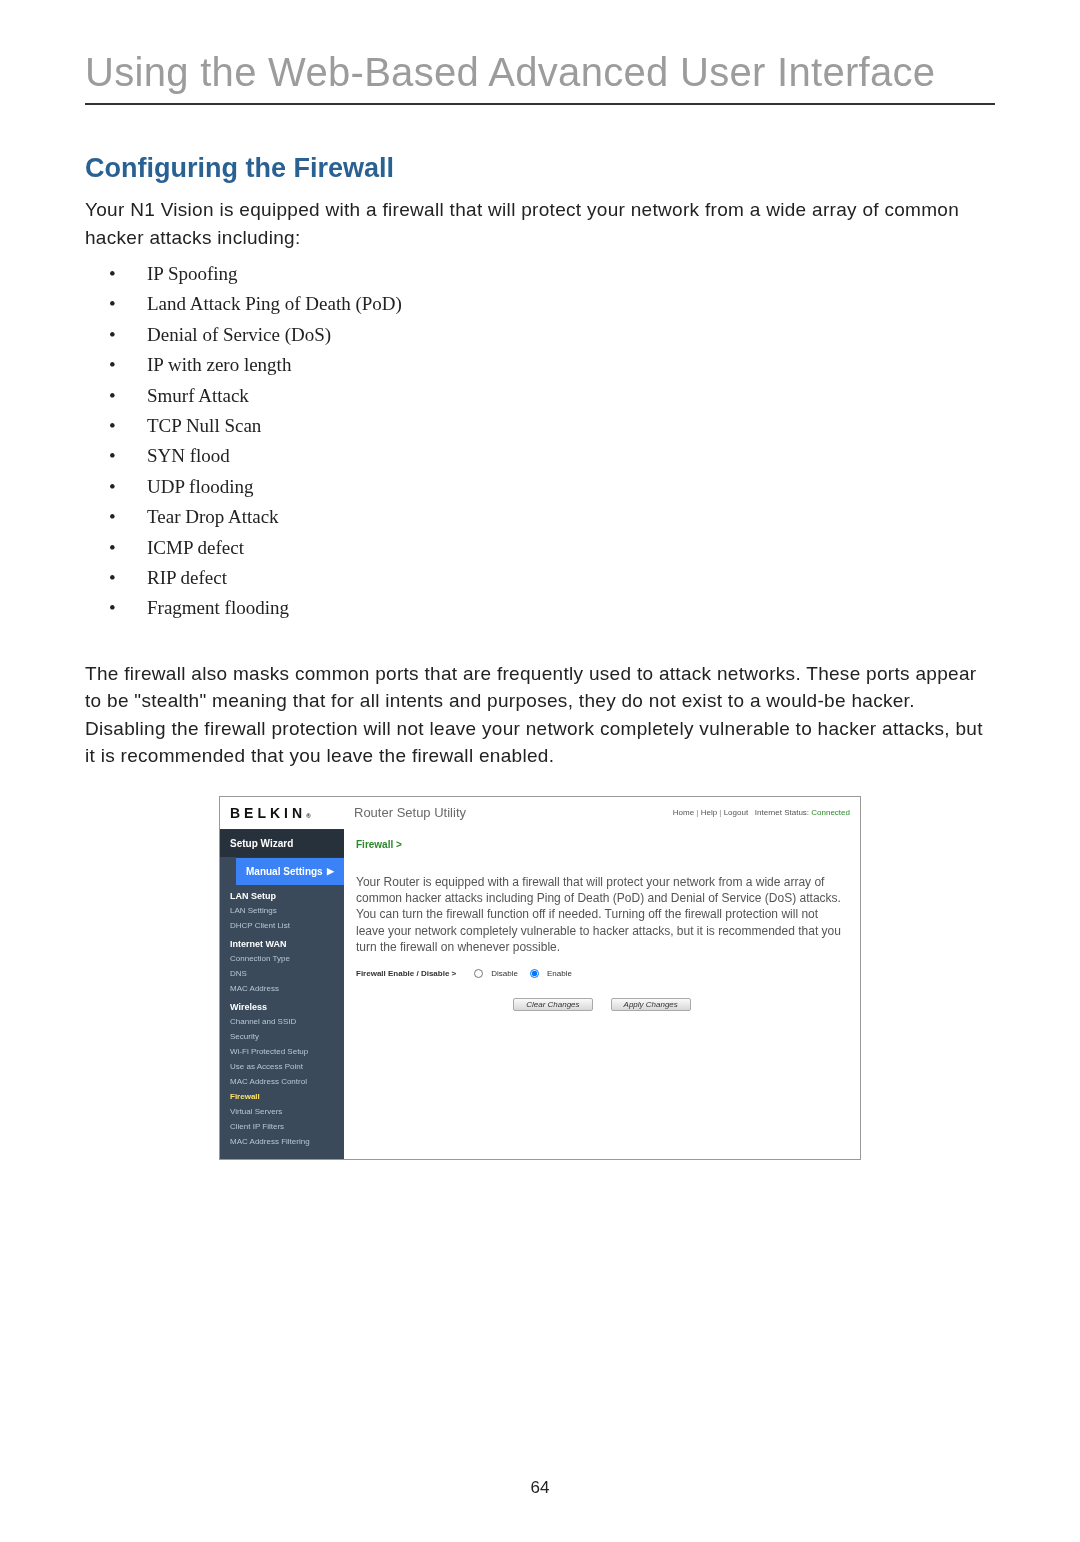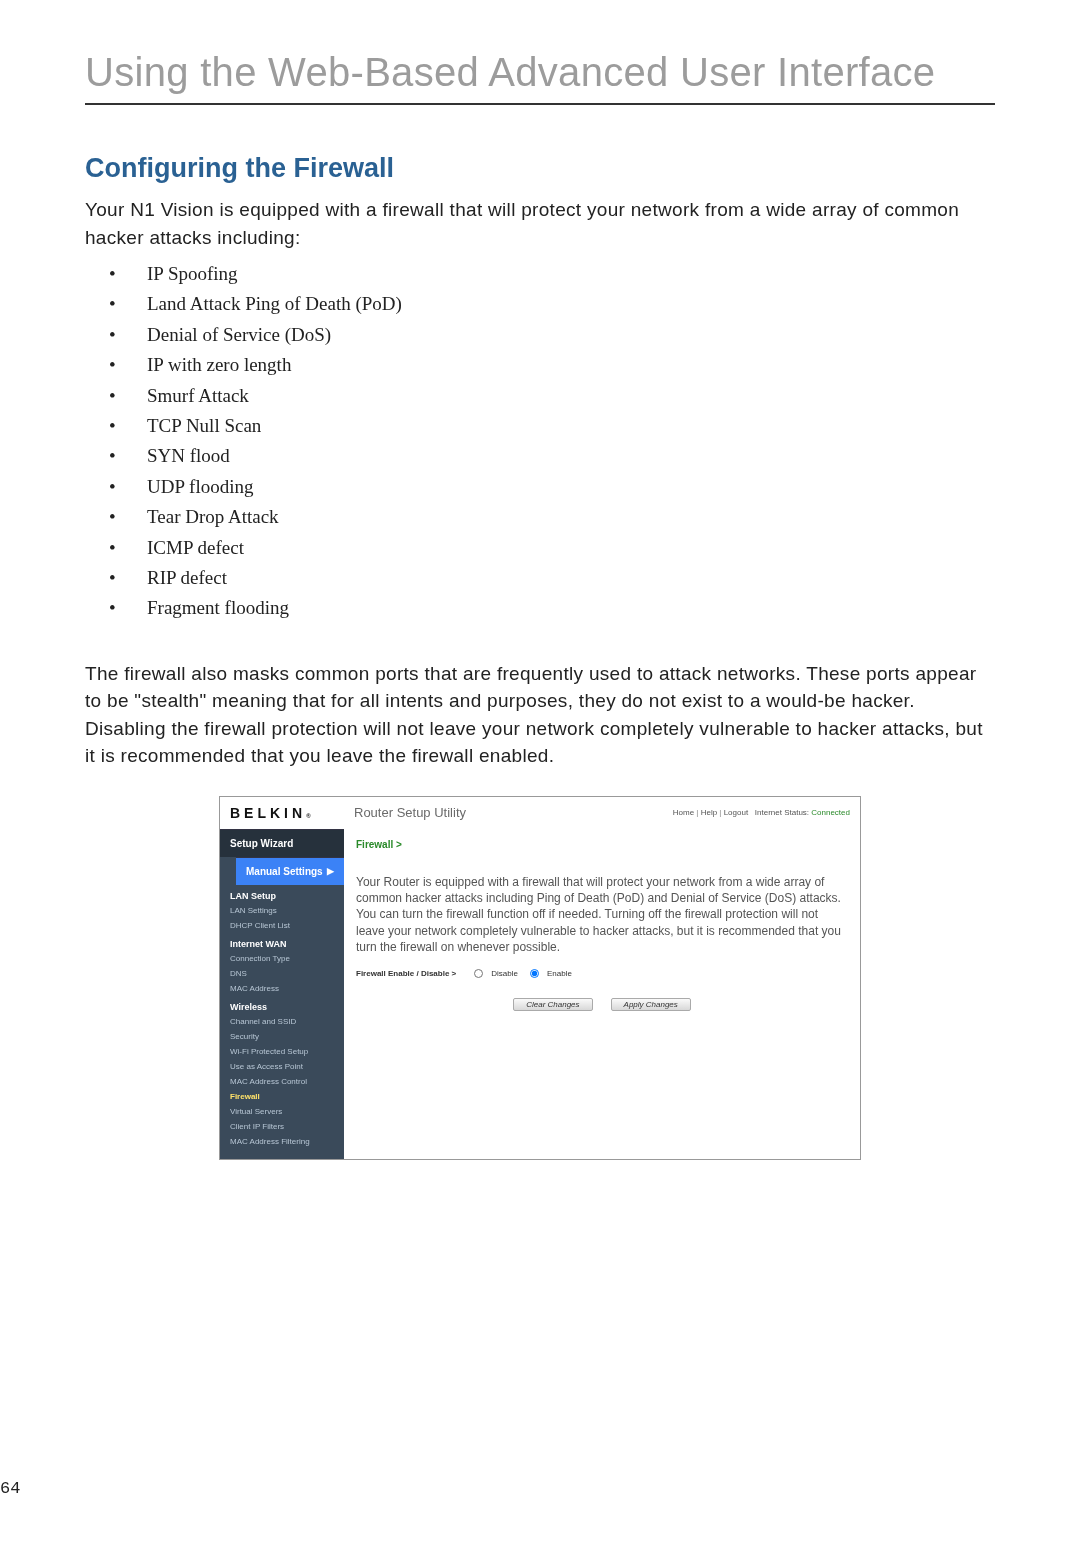--- a/index.html
+++ b/index.html
@@ -179,23 +179,23 @@
     border-radius: 2px;
     color: #333;
     cursor: pointer;
     font-style: italic;
   }
   .page-number {
     position: absolute;
     bottom: 44px;
     left: 0;
     right: 0;
+    text-align: center;
     font-size: 17px;
     color: #222;
-    font-family: Liberation Mono, monospace;
   }
 </style>
 </head>
 <body>
 
 <div class="page">
 
   <div class="page-title">Using the Web-Based Advanced User Interface</div>
 
   <div class="section-title">Configuring the Firewall</div>

